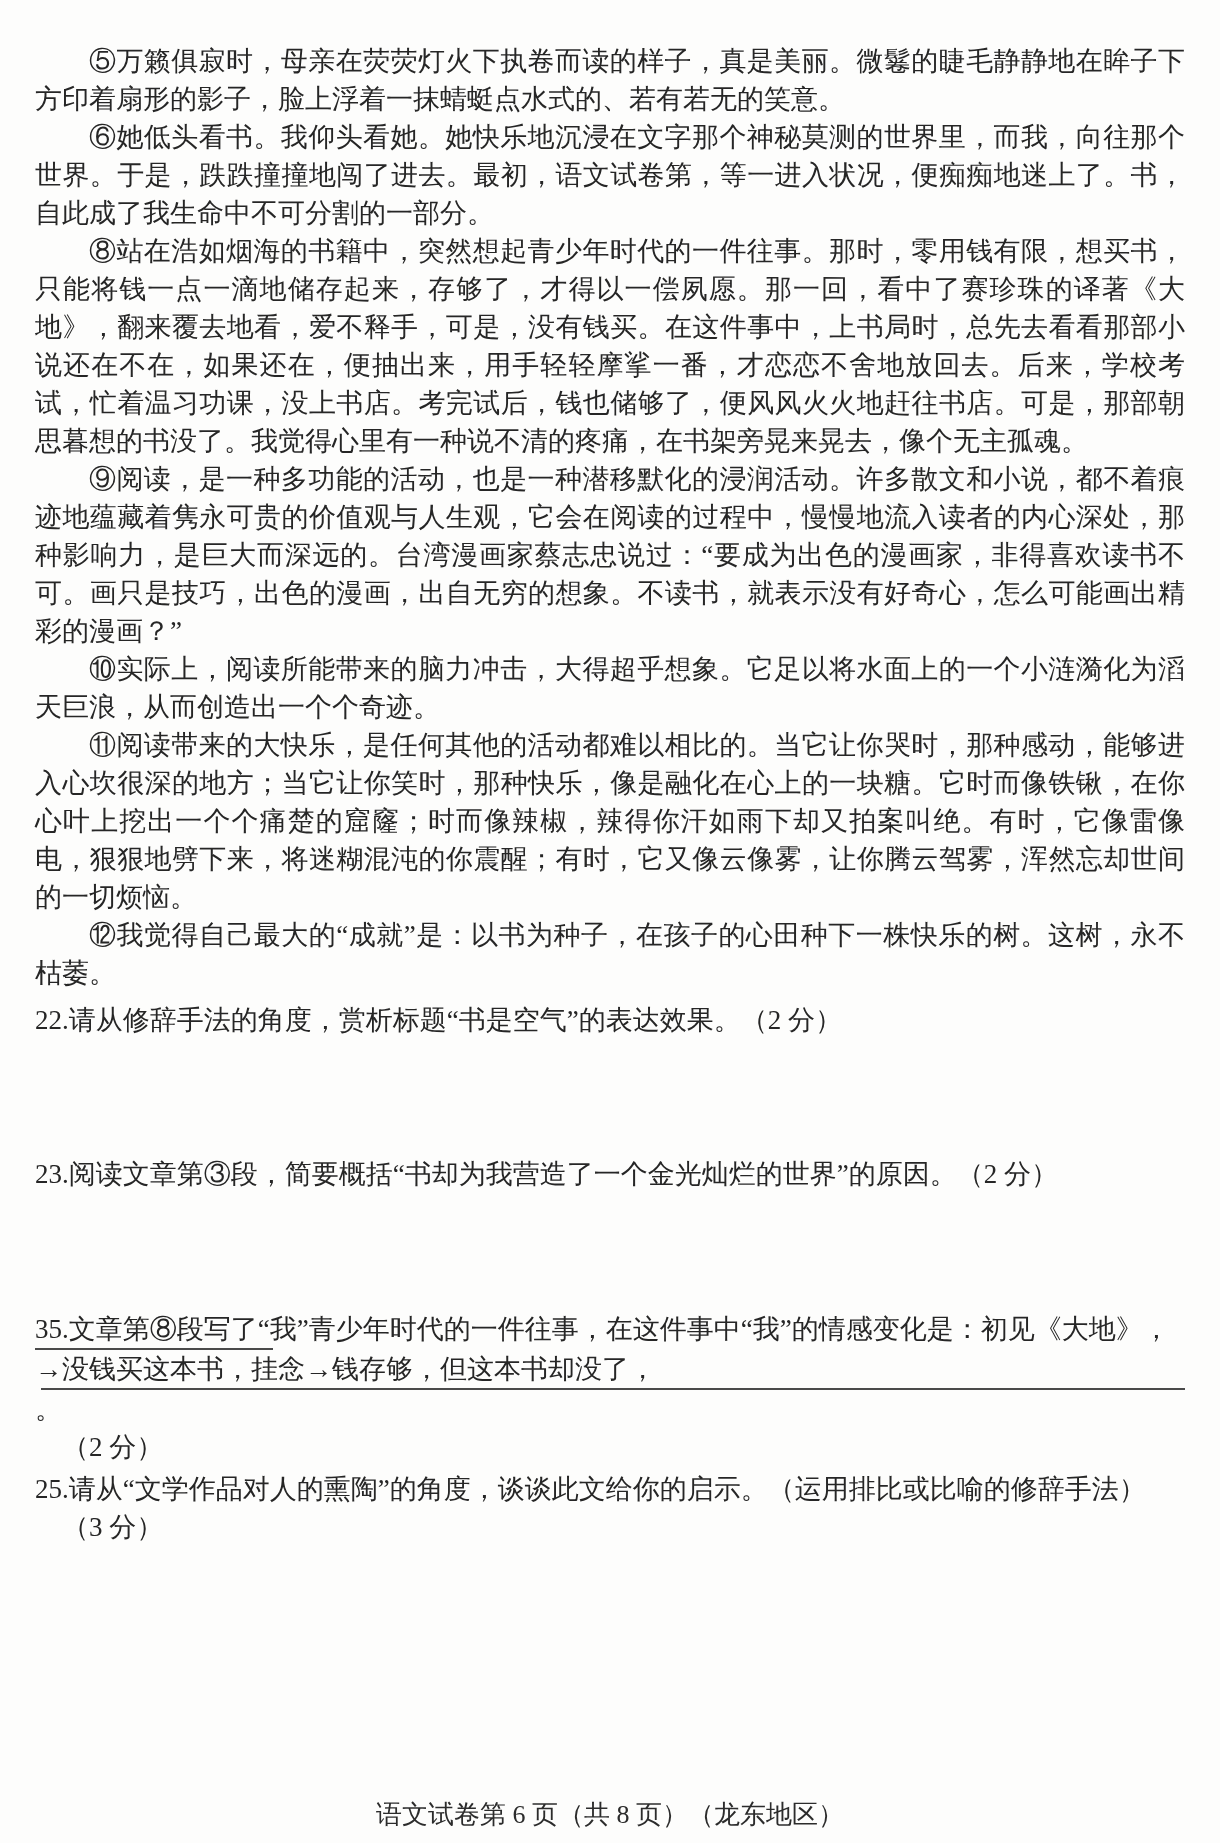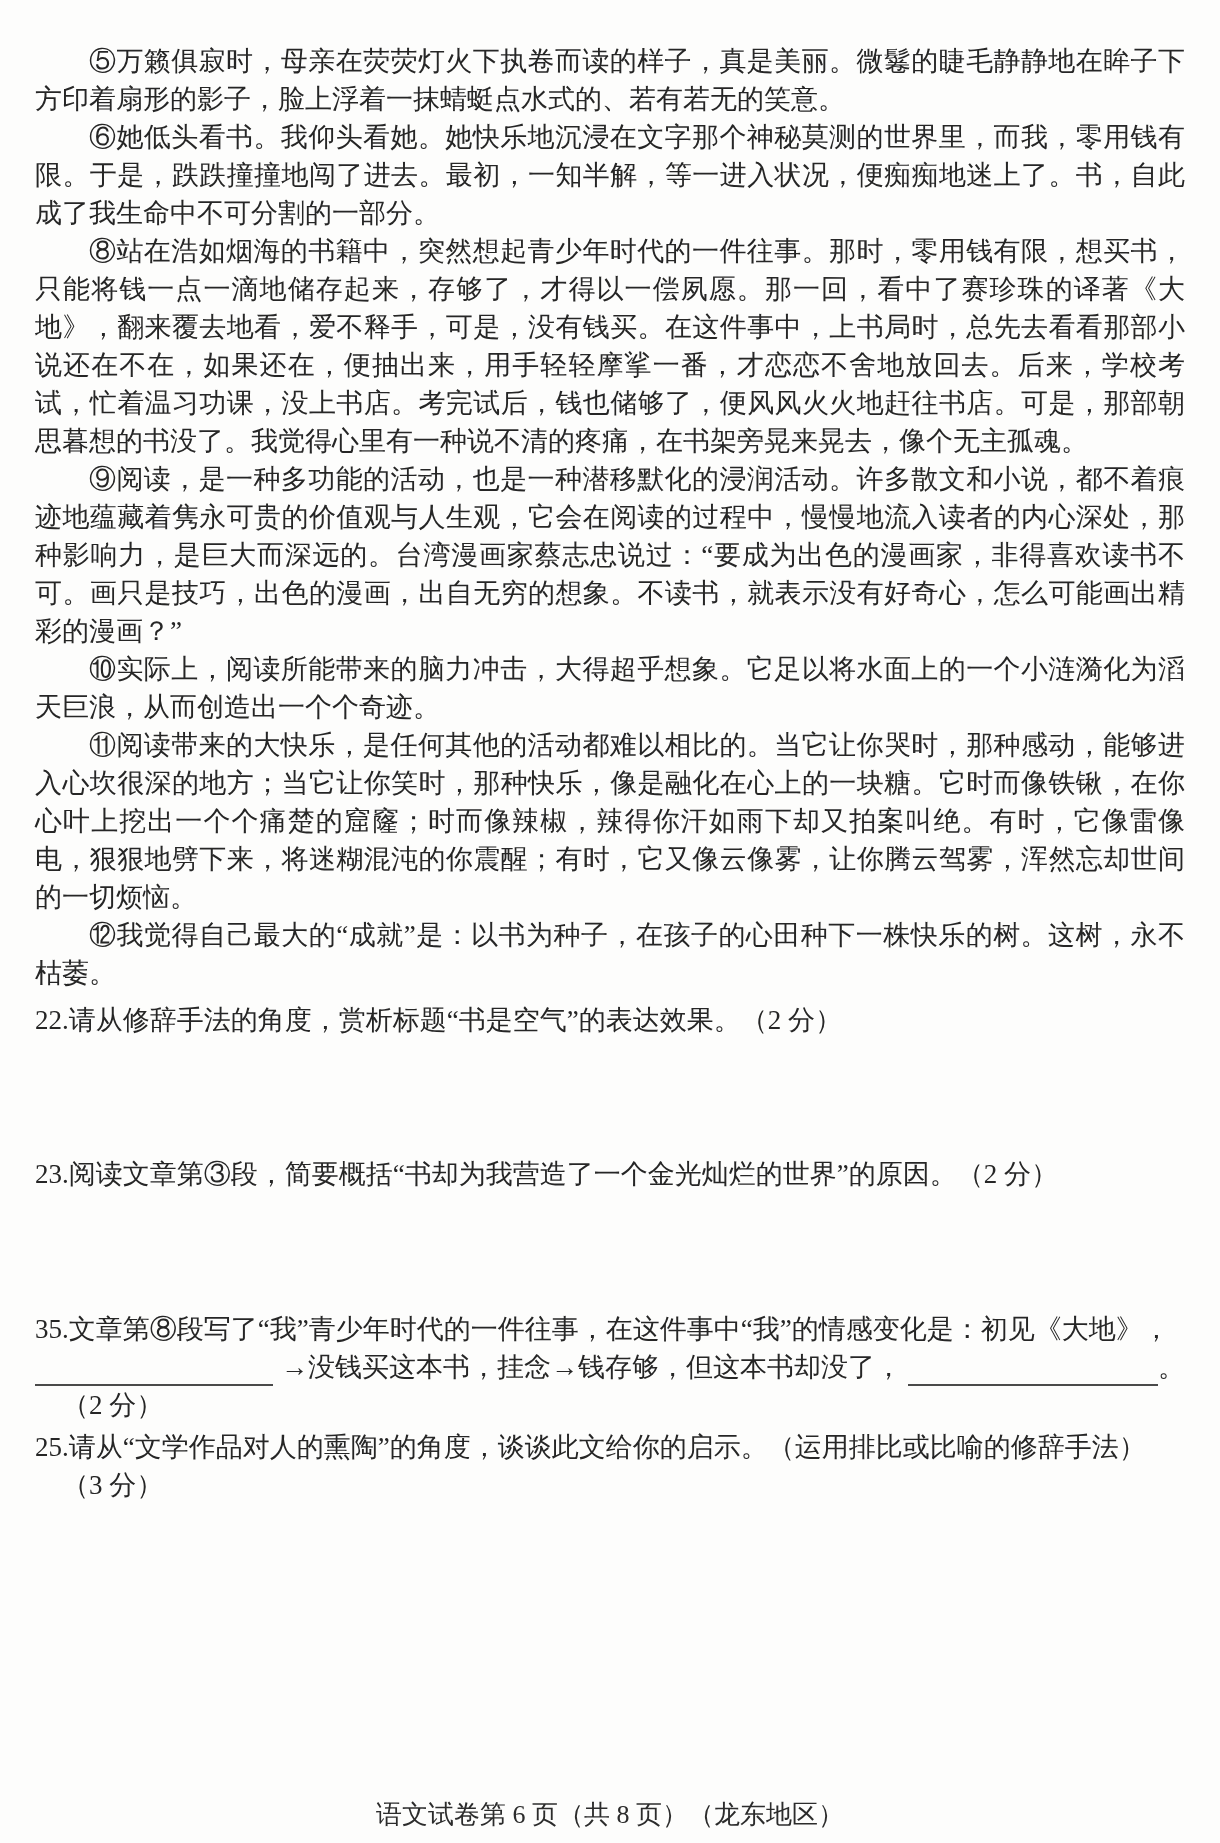--- a/index.html
+++ b/index.html
@@ -36,20 +36,21 @@
   }
   .q22 { margin-top: 9px; }
   .q23 { margin-top: 116px; }
   .q24 { margin-top: 117px; }
   .q25 { margin-top: 4px; }
   .q-score { text-indent: 1em; }
   .q24-line2 {
     display: flex;
     align-items: stretch;
     line-height: 38px;
+    flex-direction: column;
   }
   .blank {
     display: inline-block;
     border-bottom: 2px solid #4a4a4a;
   }
   .blank1 { width: 238px; margin-right: 8px; }
   .blank2 { flex: 1; margin-left: 6px; }
   .footer {
     position: absolute;
     left: 0;
@@ -60,21 +61,21 @@
     color: #2c2c2c;
     margin-top: 20px;
   }
 </style>
 </head>
 <body>
 
 <div class="page">
 
   <p class="para">⑤万籁俱寂时，母亲在荧荧灯火下执卷而读的样子，真是美丽。微鬈的睫毛静静地在眸子下方印着扇形的影子，脸上浮着一抹蜻蜓点水式的、若有若无的笑意。</p>
-  <p class="para">⑥她低头看书。我仰头看她。她快乐地沉浸在文字那个神秘莫测的世界里，而我，零用钱有限。于是，跌跌撞撞地闯了进去。最初，一知半解，等一进入状况，便痴痴地迷上了。书，自此成了我生命中不可分割的一部分。</p>
+  <p class="para">⑥她低头看书。我仰头看她。她快乐地沉浸在文字那个神秘莫测的世界里，而我，向往那个世界。于是，跌跌撞撞地闯了进去。最初，语文试卷第，等一进入状况，便痴痴地迷上了。书，自此成了我生命中不可分割的一部分。</p>
   <p class="para">⑧站在浩如烟海的书籍中，突然想起青少年时代的一件往事。那时，零用钱有限，想买书，只能将钱一点一滴地储存起来，存够了，才得以一偿夙愿。那一回，看中了赛珍珠的译著《大地》，翻来覆去地看，爱不释手，可是，没有钱买。在这件事中，上书局时，总先去看看那部小说还在不在，如果还在，便抽出来，用手轻轻摩挲一番，才恋恋不舍地放回去。后来，学校考试，忙着温习功课，没上书店。考完试后，钱也储够了，便风风火火地赶往书店。可是，那部朝思暮想的书没了。我觉得心里有一种说不清的疼痛，在书架旁晃来晃去，像个无主孤魂。</p>
   <p class="para">⑨阅读，是一种多功能的活动，也是一种潜移默化的浸润活动。许多散文和小说，都不着痕迹地蕴藏着隽永可贵的价值观与人生观，它会在阅读的过程中，慢慢地流入读者的内心深处，那种影响力，是巨大而深远的。台湾漫画家蔡志忠说过：“要成为出色的漫画家，非得喜欢读书不可。画只是技巧，出色的漫画，出自无穷的想象。不读书，就表示没有好奇心，怎么可能画出精彩的漫画？”</p>
   <p class="para">⑩实际上，阅读所能带来的脑力冲击，大得超乎想象。它足以将水面上的一个小涟漪化为滔天巨浪，从而创造出一个个奇迹。</p>
   <p class="para">⑪阅读带来的大快乐，是任何其他的活动都难以相比的。当它让你哭时，那种感动，能够进入心坎很深的地方；当它让你笑时，那种快乐，像是融化在心上的一块糖。它时而像铁锹，在你心叶上挖出一个个痛楚的窟窿；时而像辣椒，辣得你汗如雨下却又拍案叫绝。有时，它像雷像电，狠狠地劈下来，将迷糊混沌的你震醒；有时，它又像云像雾，让你腾云驾雾，浑然忘却世间的一切烦恼。</p>
   <p class="para">⑫我觉得自己最大的“成就”是：以书为种子，在孩子的心田种下一株快乐的树。这树，永不枯萎。</p>
 
 
   <p class="question q22"><span>22.</span><span>请从修辞手法的角度，赏析标题“书是空气”的表达效果。</span><span>（2 分）</span></p>
 
   <p class="question q23"><span>23.</span><span>阅读文章第③段，简要概括“书却为我营造了一个金光灿烂的世界”的原因。</span><span>（2 分）</span></p>

